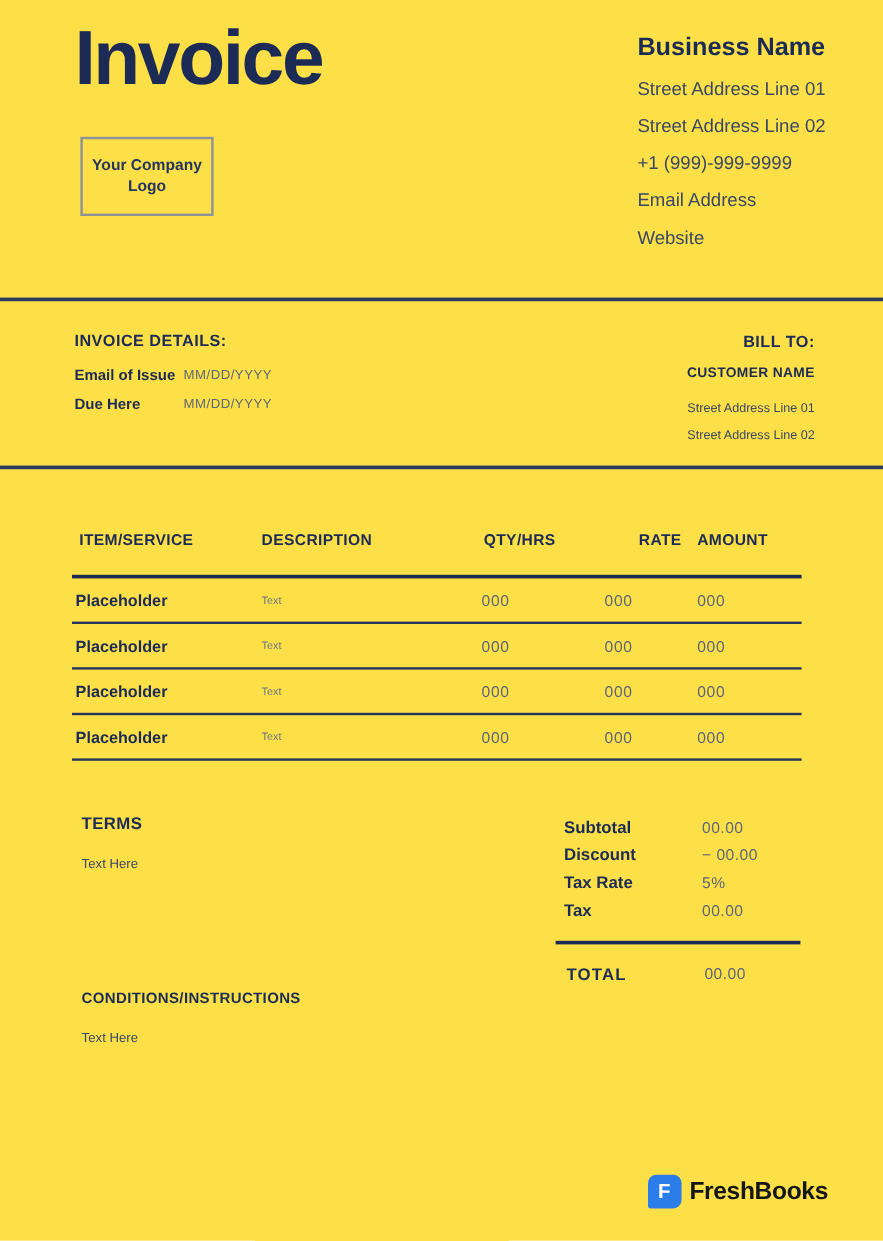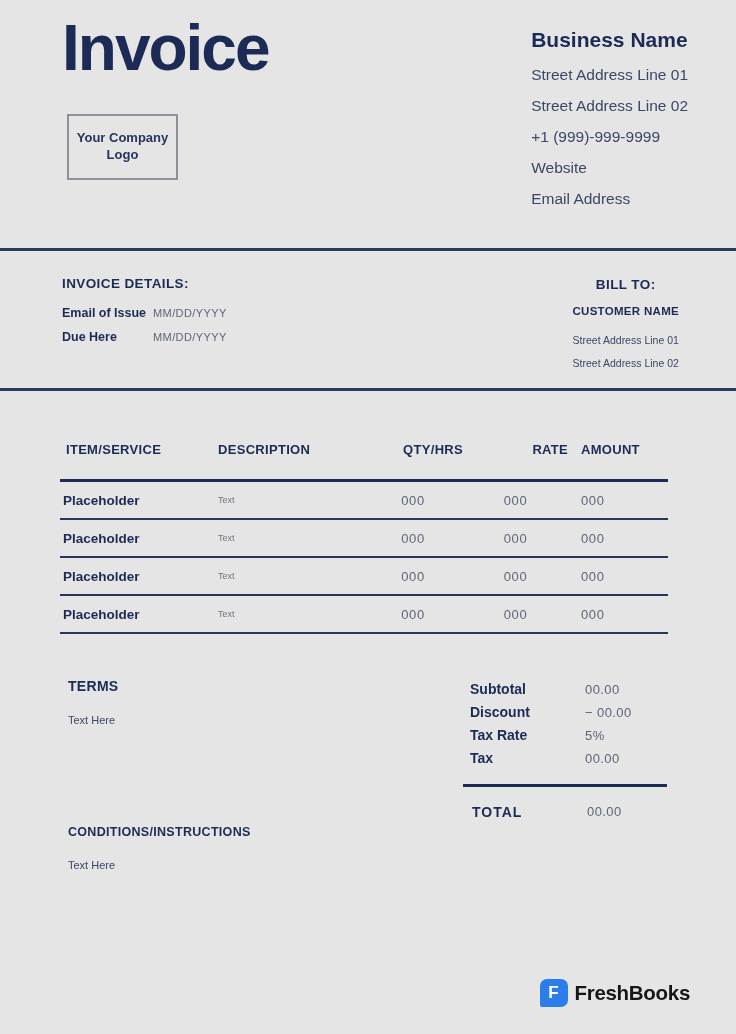--- a/index.html
+++ b/index.html
@@ -1,20 +1,20 @@
 <!DOCTYPE html>
 <html><head>
 <meta charset="utf-8">
 <style>
   * { margin: 0; padding: 0; box-sizing: border-box; }
   body { background: #ffffff; font-family: "Liberation Sans", sans-serif; }
   .page {
     position: relative;
     width: 736px; height: 1034px;
-    background: #e5e5e5;
+    background: #fde047;
     color: #1c2b55;
     overflow: hidden;
     margin: 0 auto;
   }
   
   .header {
     display: flex; justify-content: space-between;
     height: 248px; padding: 16px 48px 0 62px;
   }
   .title {
@@ -39,21 +39,21 @@
   .rule { height: 3px; background: #2a3a60; width: 736px; }
   
   .meta {
     display: flex; justify-content: space-between;
     height: 137px; padding: 25px 57px 0 62px;
   }
   .details-heading { font-size: 13.5px; font-weight: bold; letter-spacing: 0.4px; margin-bottom: 10px; }
   .field-row { display: flex; line-height: 24px; }
   .field-label { width: 91px; font-size: 12.5px; font-weight: bold; color: #1c2b55; }
   .field-value { font-size: 11px; color: #5d6579; letter-spacing: 0.4px; }
-  .bill-to { text-align: center; padding-top: 1px; margin-left: 12px; }
+  .bill-to { text-align: right; padding-top: 1px; margin-left: 12px; }
   .bill-to-heading { font-size: 13.5px; font-weight: bold; letter-spacing: 0.4px; margin-bottom: 13px; }
   .customer-name { font-size: 11.5px; font-weight: bold; letter-spacing: 0.3px; margin-bottom: 12px; }
   .bill-line { font-size: 10.5px; color: #37426183; color: #3c4766; line-height: 23px; }
   
   .table-wrap { margin: 51px 0 0 60px; width: 608px; }
   .thead, .trow {
     display: grid;
     grid-template-columns: 158px 145px 100px 105px 100px;
     align-items: center;
   }
@@ -108,22 +108,22 @@
       <div class="title">Invoice</div>
       <div class="logo-box">
         <span>Your Company Logo</span>
       </div>
     </div>
     <div class="header-right">
       <div class="biz-name">Business Name</div>
       <div class="biz-line">Street Address Line 01</div>
       <div class="biz-line">Street Address Line 02</div>
       <div class="biz-line">+1 (999)-999-9999</div>
+      <div class="biz-line">Email Address</div>
       <div class="biz-line">Website</div>
-      <div class="biz-line">Email Address</div>
     </div>
   </div>
 
   <div class="rule"></div>
 
   <div class="meta">
     <div class="inv-details">
       <div class="details-heading">INVOICE DETAILS:</div>
       <div class="field-row">
         <div class="field-label">Email of Issue</div>

